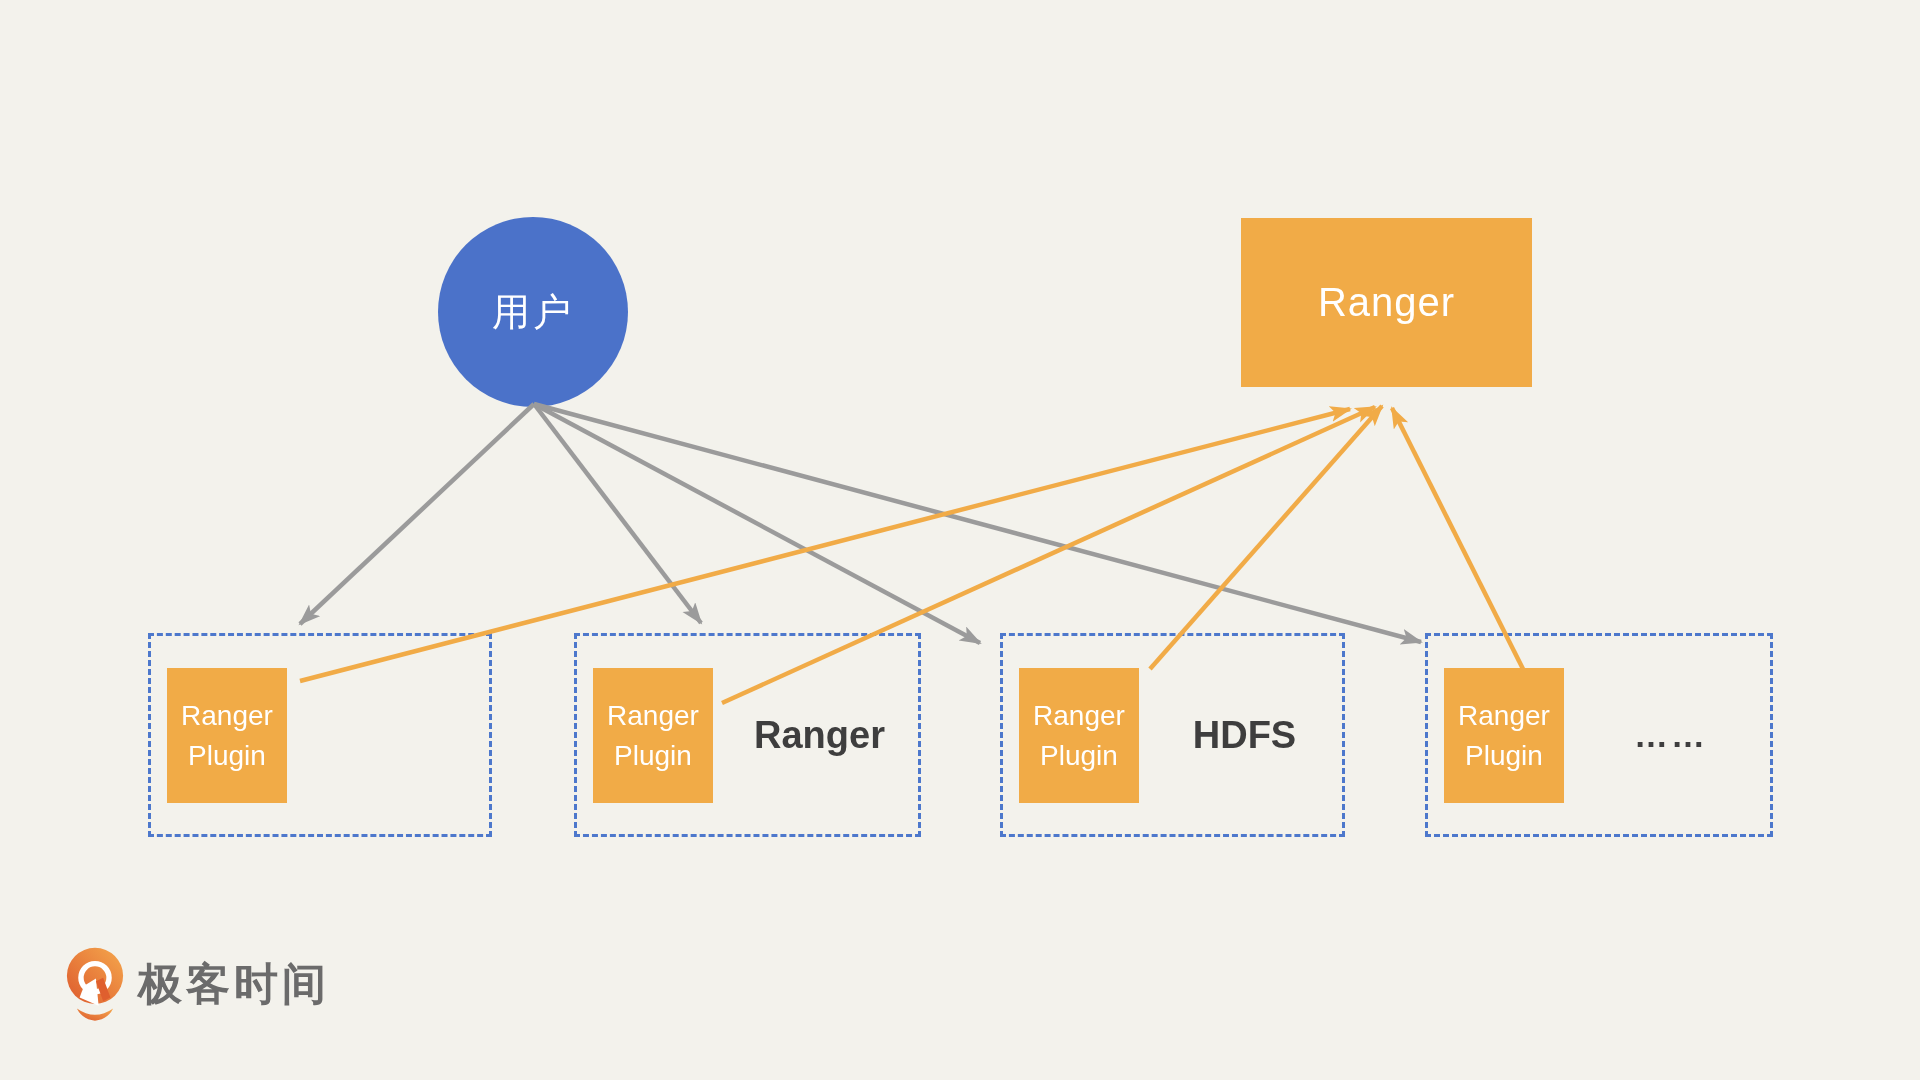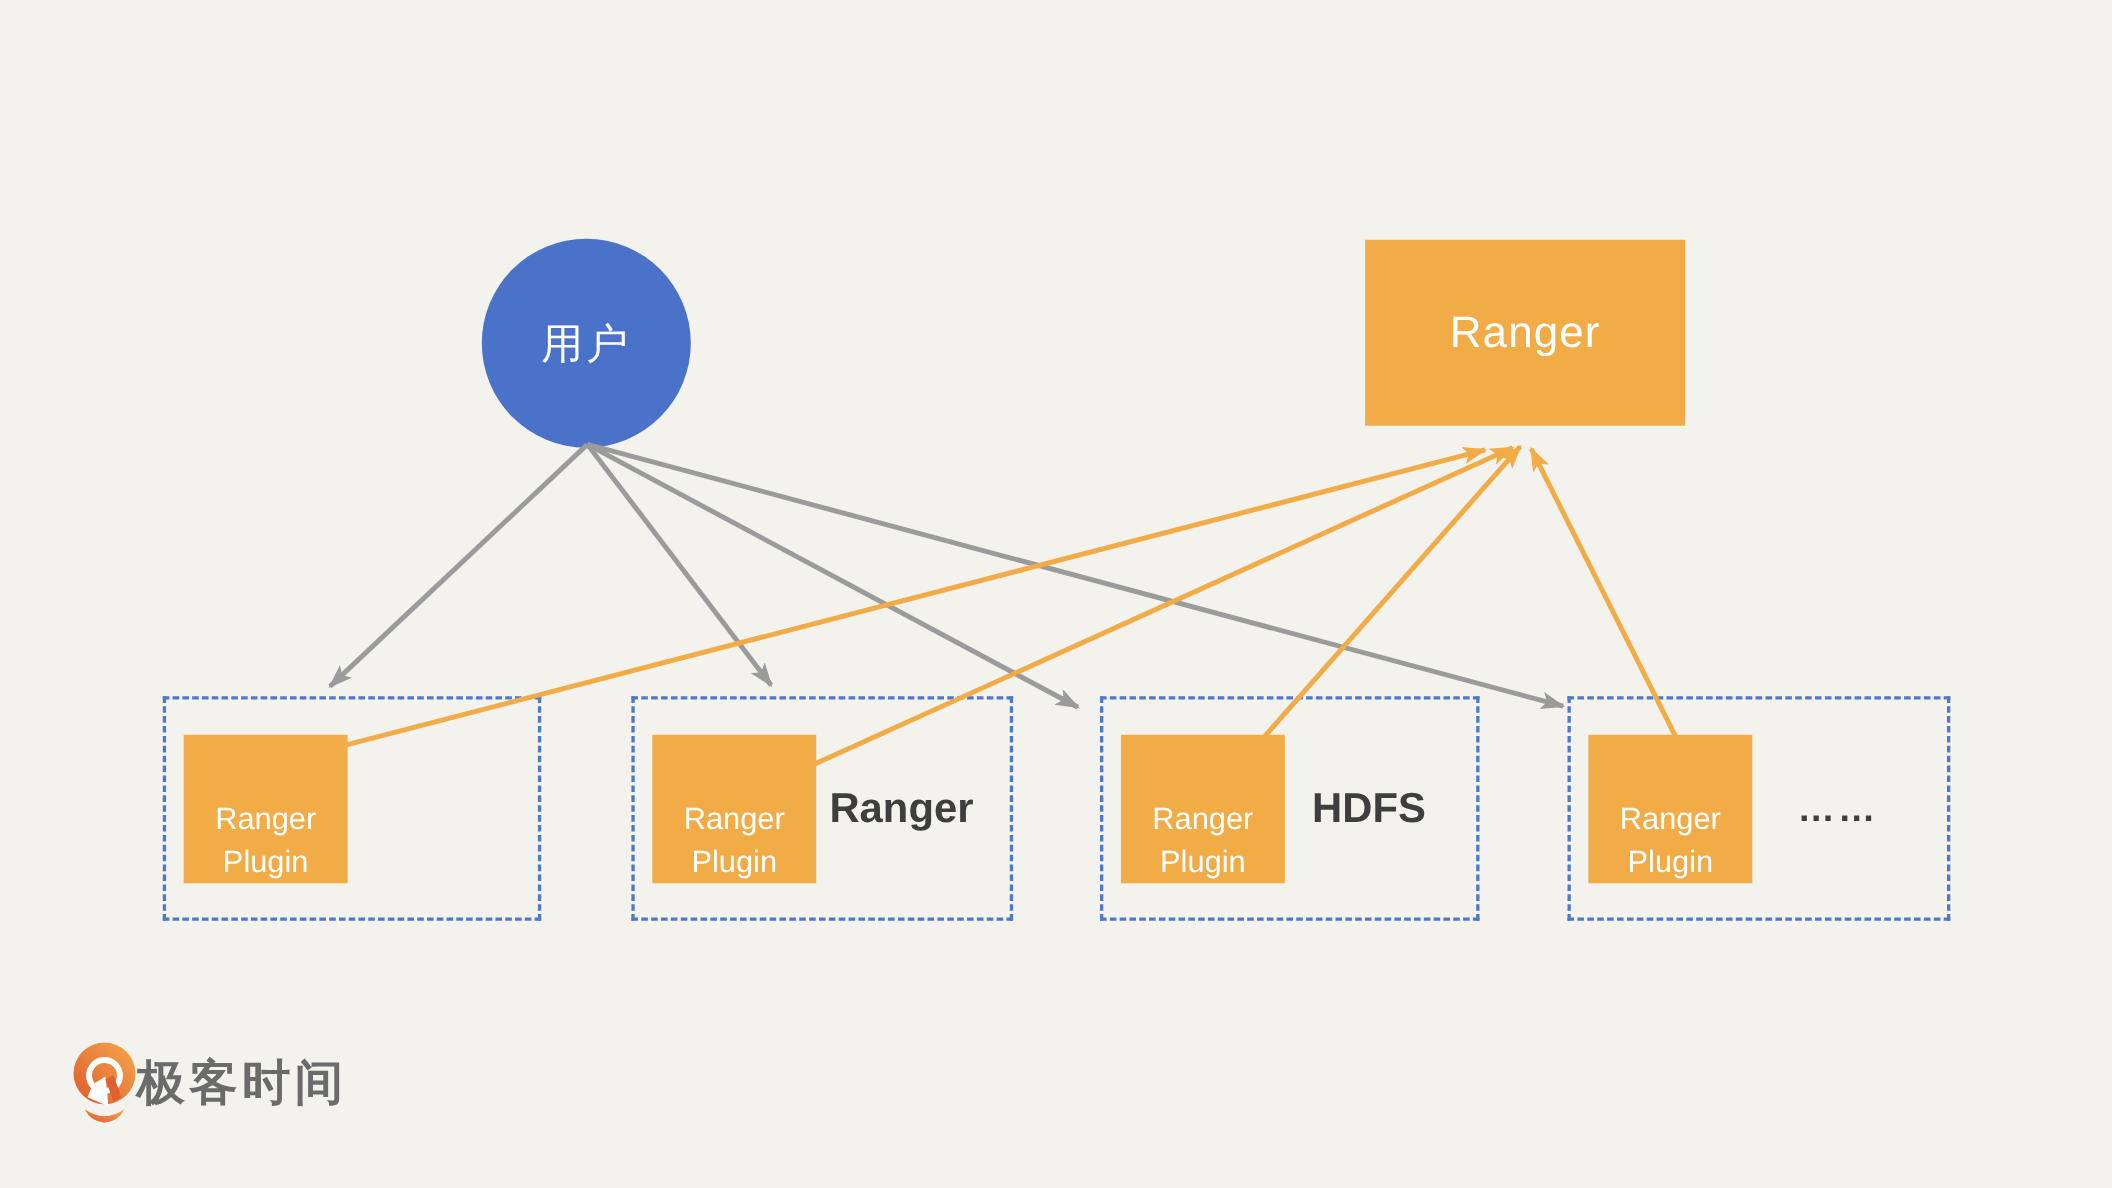--- a/index.html
+++ b/index.html
@@ -53,23 +53,23 @@
     z-index: 1;
   }
   .service-box.b1 { left: 148px;  width: 344px; }
   .service-box.b2 { left: 574px;  width: 347px; }
   .service-box.b3 { left: 1000px; width: 345px; }
   .service-box.b4 { left: 1425px; width: 348px; }
 
   .plugin {
     position: absolute;
     left: 16px; top: 32px;
-    width: 149px; height: 135px;
+    width: 120px; height: 135px;
     background: var(--accent_orange, #F1AB47);
-    display: flex; align-items: flex-end; justify-content: center;
+    display: flex; align-items: center; justify-content: center;
     text-align: center;
     color: #ffffff;
     font-size: 28px;
     font-weight: 400;
     line-height: 1.4;
     padding: 0 14px;
   }
   .service-label {
     position: absolute;
     left: 150px; right: 6px; top: 0; bottom: 0;
@@ -96,20 +96,21 @@
   .edge-orange { stroke: var(--accent_orange, #F1AB47);  stroke-width: 4.5px; fill: none; }
   .head-gray   { fill: var(--arrow_gray, #9B9B9B); }
   .head-orange { fill: var(--accent_orange, #F1AB47); }
 
   
   .brand {
     position: absolute;
     left: 66px; top: 944px;
     height: 80px;
     display: flex; align-items: center;
+    gap: 14px;
     z-index: 2;
   }
   .brand-text {
     color: var(--logo_text_gray, #6B6B6B);
     font-size: 44px;
     font-weight: 600;
     letter-spacing: 4px;
   }
 </style>
 </head>

